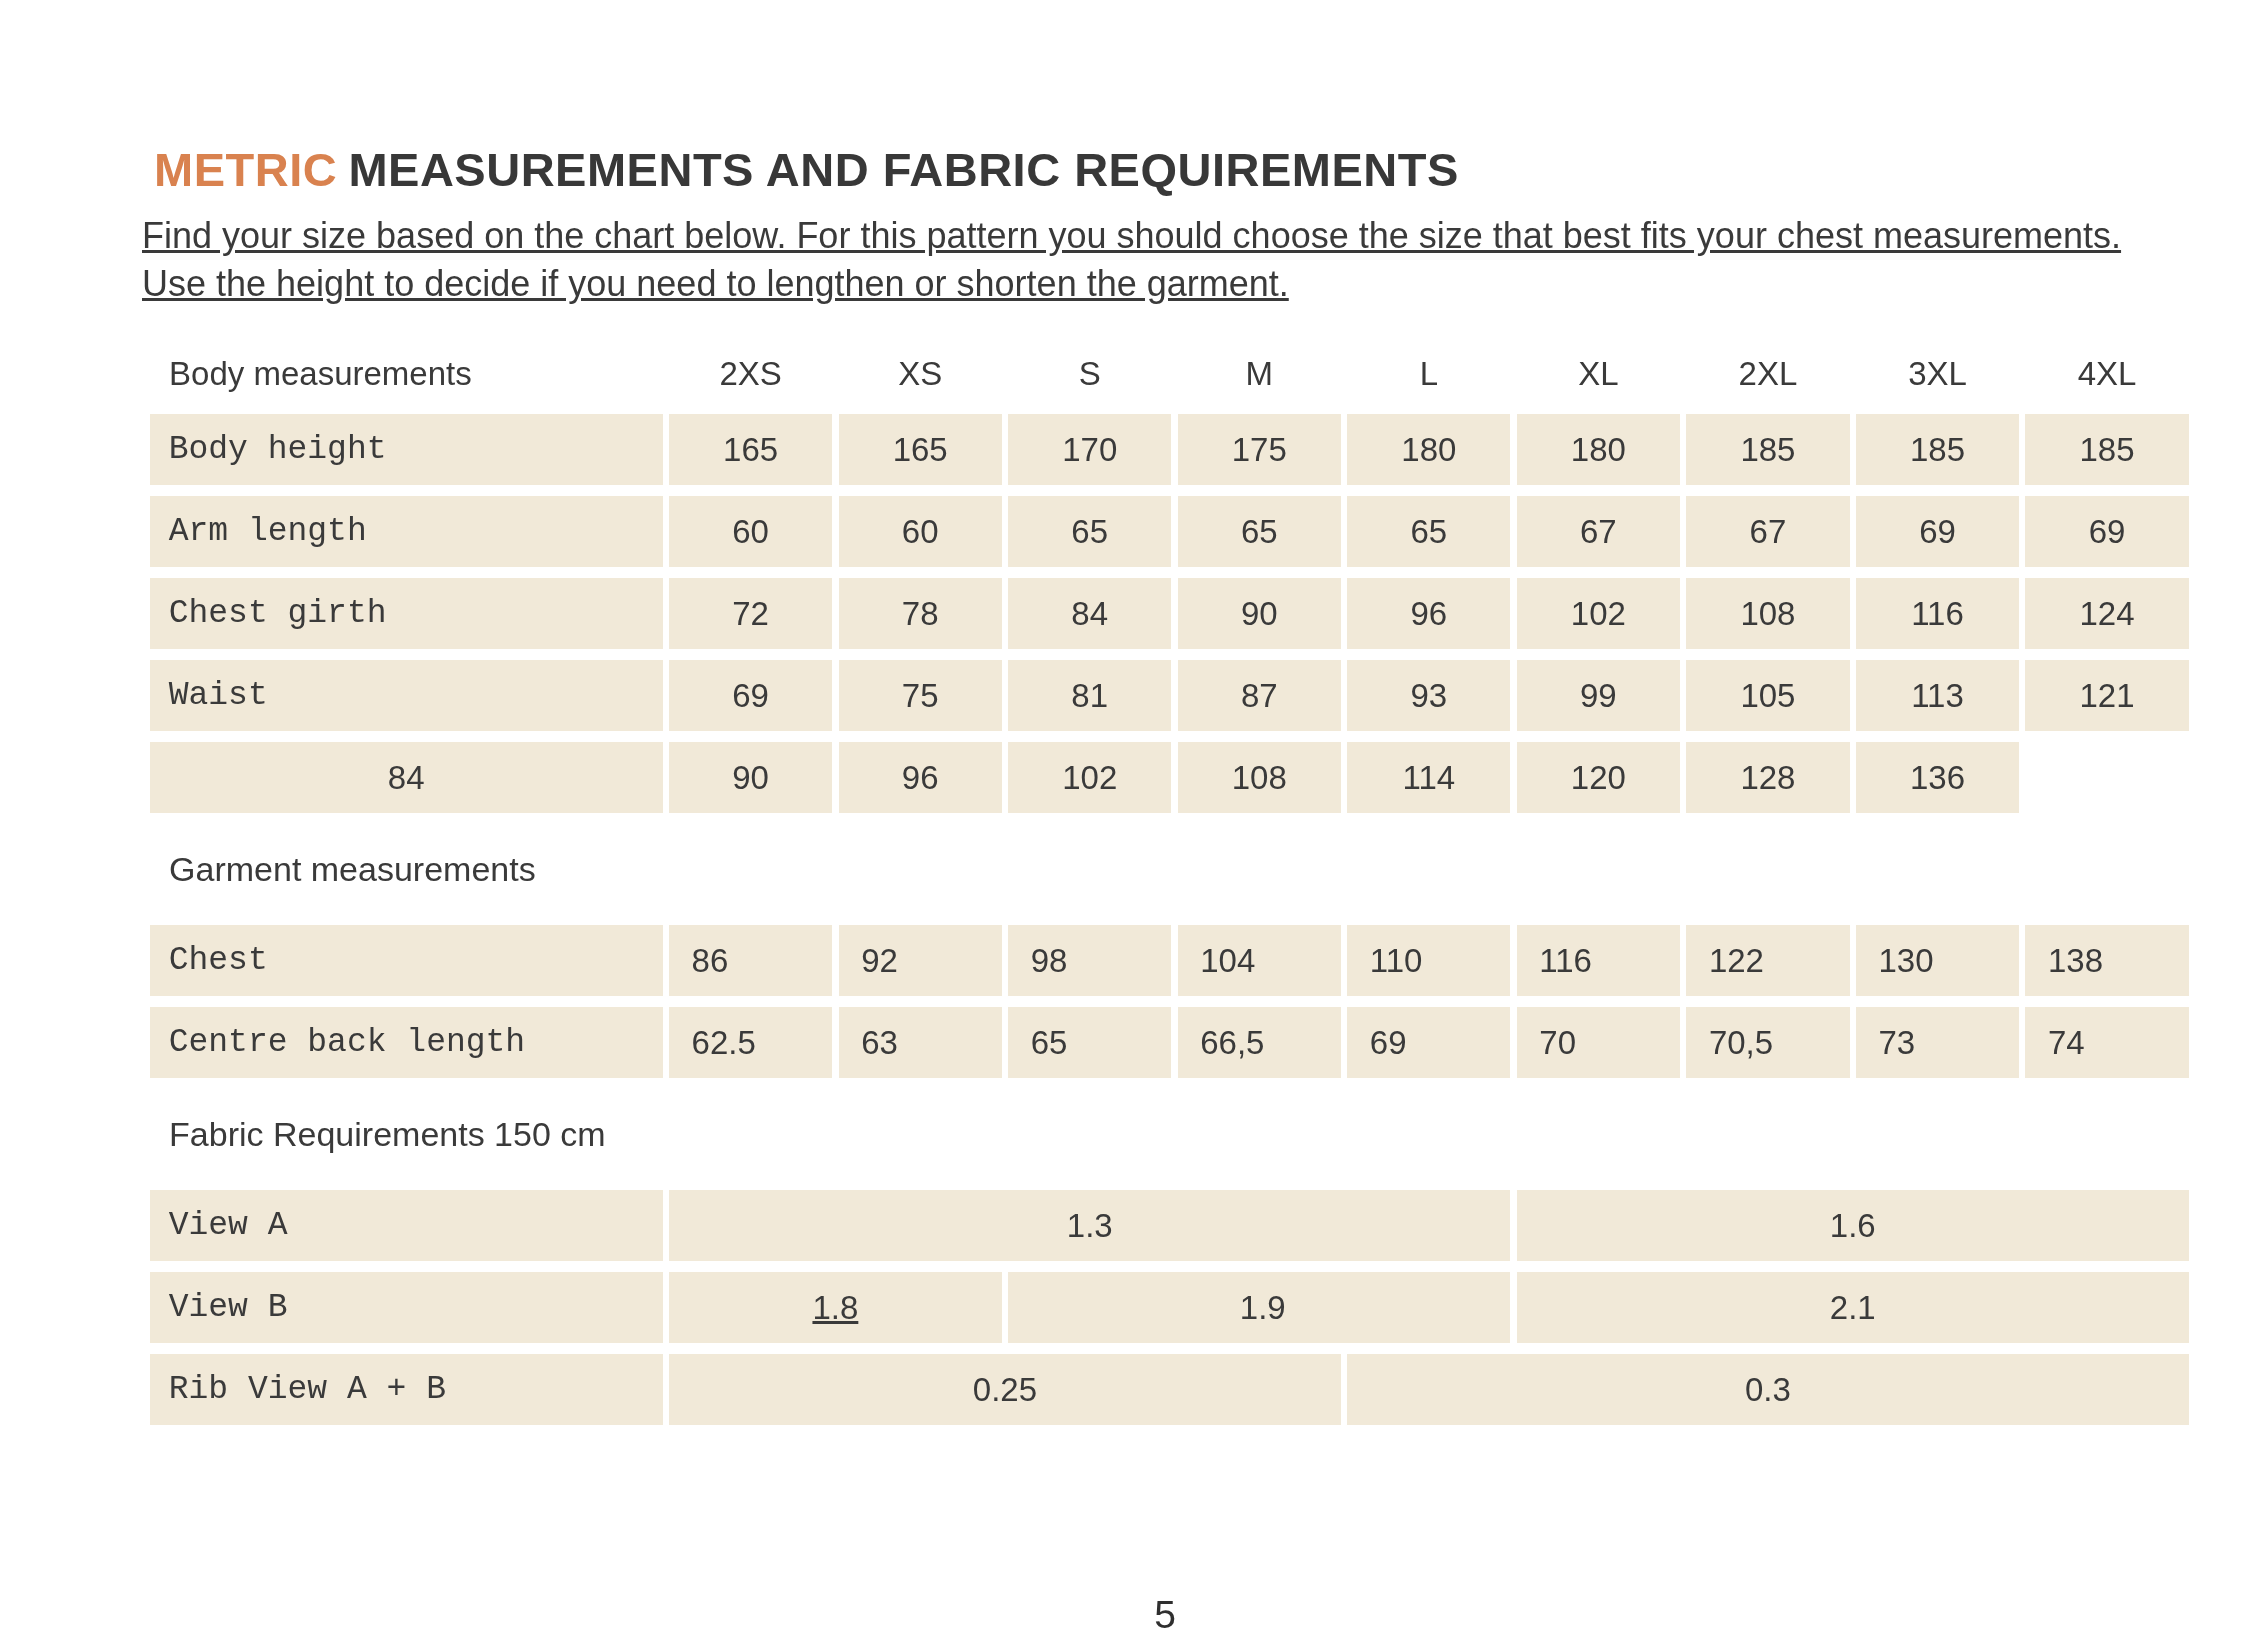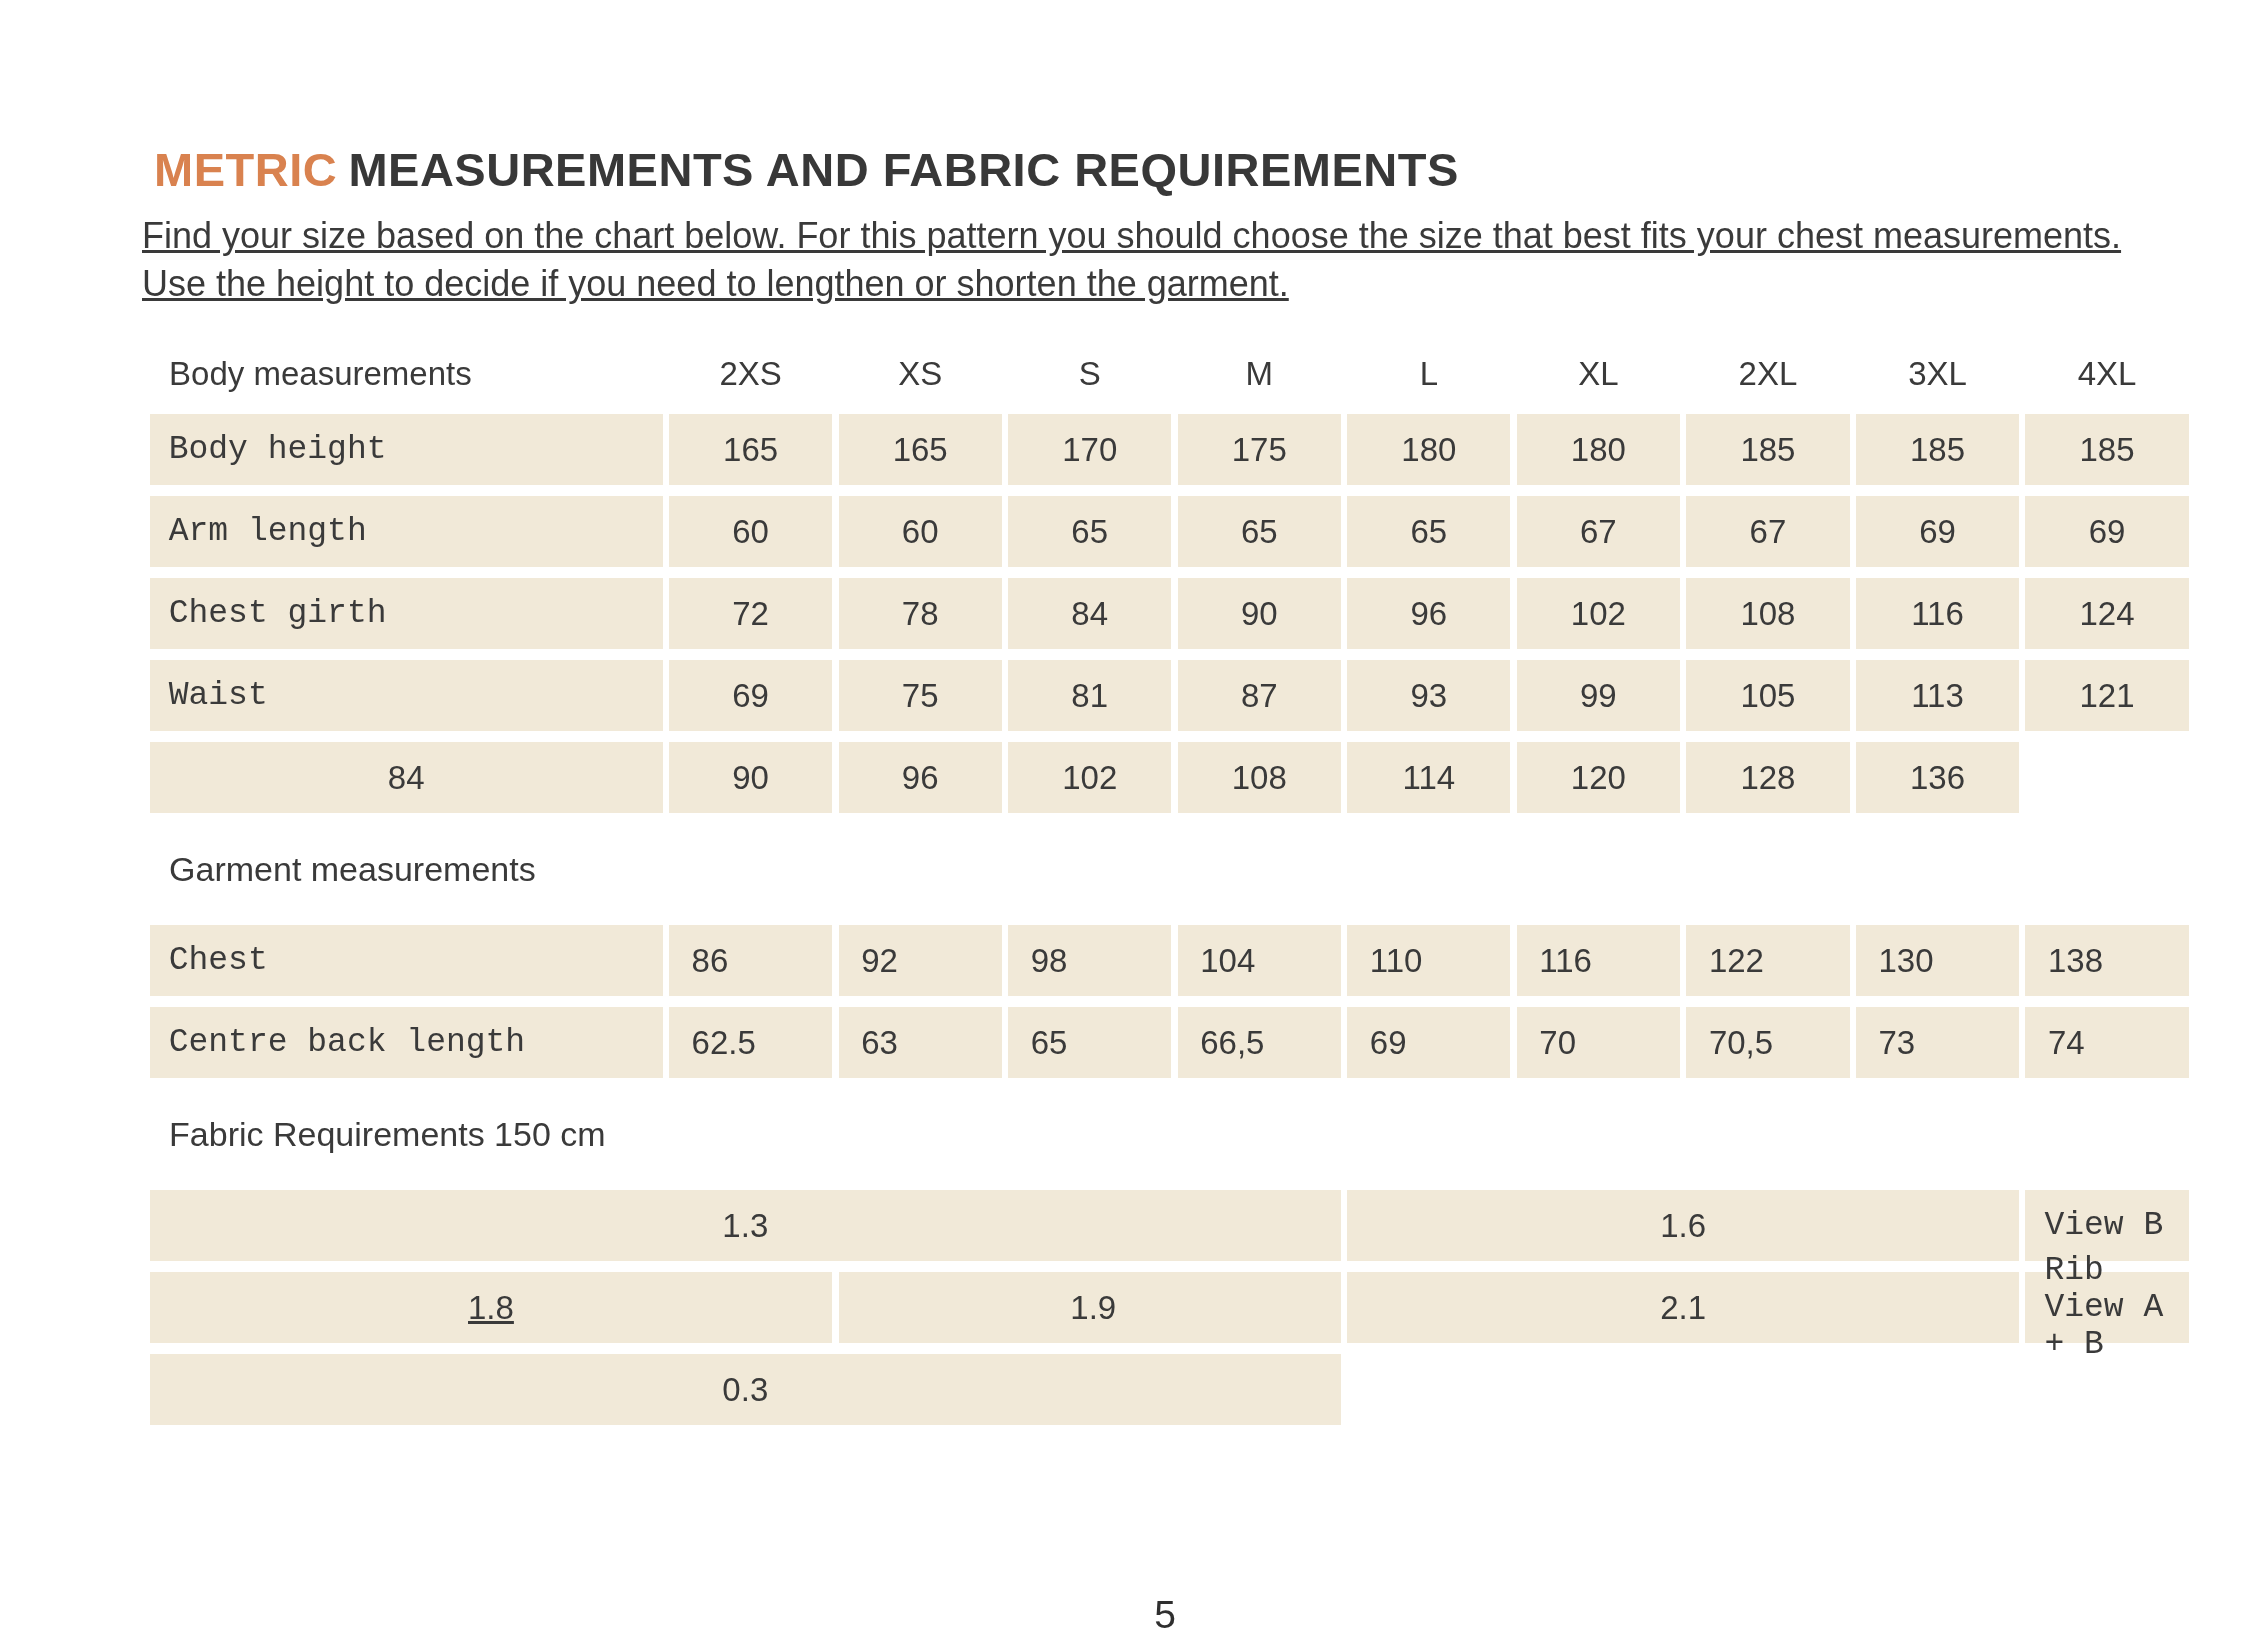--- a/index.html
+++ b/index.html
@@ -167,26 +167,28 @@
       <div class="cell value-cell left-val">62.5</div>
       <div class="cell value-cell left-val">63</div>
       <div class="cell value-cell left-val">65</div>
       <div class="cell value-cell left-val">66,5</div>
       <div class="cell value-cell left-val">69</div>
       <div class="cell value-cell left-val">70</div>
       <div class="cell value-cell left-val">70,5</div>
       <div class="cell value-cell left-val">73</div>
       <div class="cell value-cell left-val">74</div>
       <div class="section-heading">Fabric Requirements 150 cm</div>
+      <div class="cell label-cell">View A</div>
       <div class="cell value-cell" style="grid-column: span 5;">1.3</div>
       <div class="cell value-cell" style="grid-column: span 4;">1.6</div>
       <div class="cell label-cell">View B</div>
       <div class="cell value-cell" style="grid-column: span 2; text-decoration: underline;">1.8</div>
       <div class="cell value-cell" style="grid-column: span 3; padding-left: 7px;">1.9</div>
       <div class="cell value-cell" style="grid-column: span 4;">2.1</div>
       <div class="cell label-cell">Rib View A + B</div>
+      <div class="cell value-cell" style="grid-column: span 4;">0.25</div>
       <div class="cell value-cell" style="grid-column: span 5;">0.3</div>
     </div>
 
   <div class="page-number">5</div>
 
 </div>
 
 
 </body></html>

